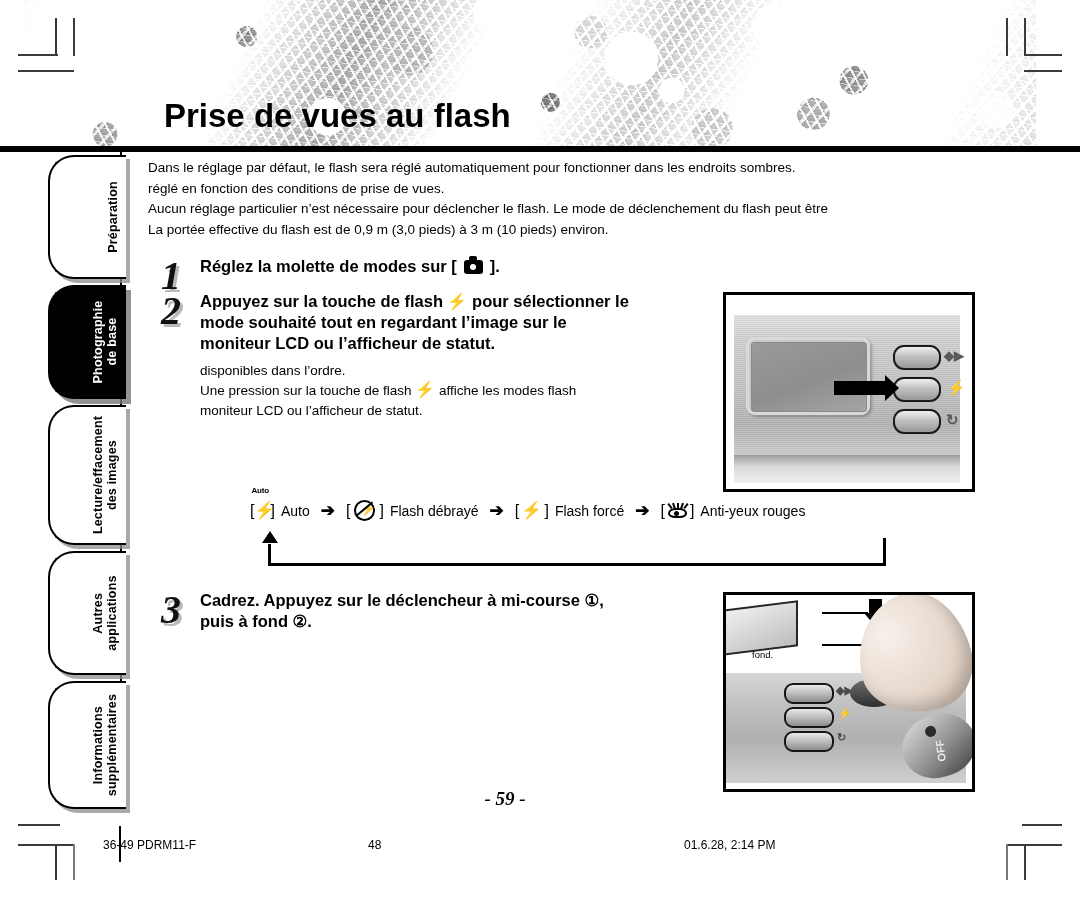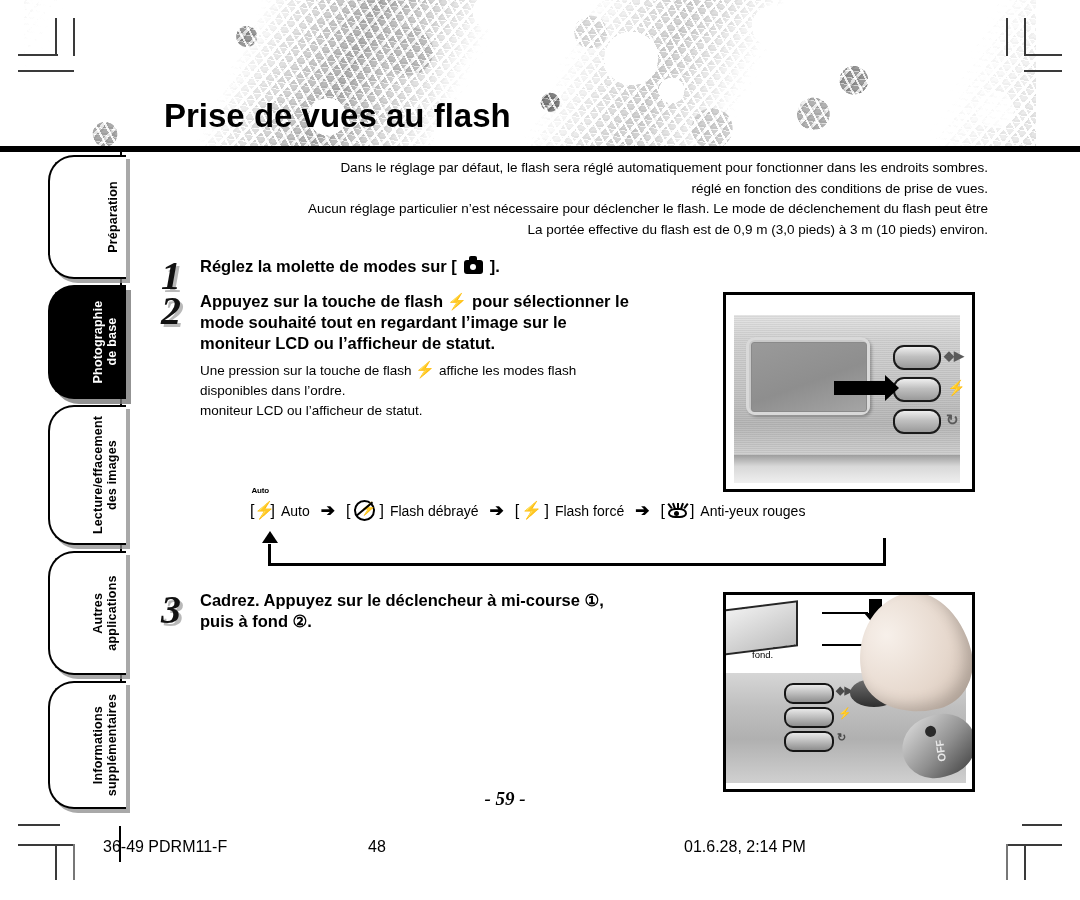--- a/index.html
+++ b/index.html
@@ -92,21 +92,21 @@
     font-size:12.5px;font-weight:bold;line-height:1.15;
     white-space:pre-line;
     letter-spacing:.2px;
   }
   .tab.active{background:#000;border-color:#000;box-shadow:5px 5px 0 rgba(120,120,120,.8);}
   .tab.active .lbl{color:#fff;}
 
   
   .content{position:absolute;left:148px;top:158px;width:840px;}
   .intro{font-size:13.5px;line-height:1.52;}
-  .intro div{white-space:nowrap;text-align:right;}
+  .intro div{white-space:nowrap;}
 
   .step{position:relative;margin-top:4px;}
   .num{
     position:absolute;left:0;top:0;
     width:46px;text-align:center;
     font-family:"Liberation Serif", serif;
     font-style:italic;font-weight:bold;
     font-size:40px;line-height:1;
     color:#111;
     text-shadow:3px 3px 0 #b9b9b9;
@@ -252,21 +252,21 @@
     position:absolute;left:-4px;top:10px;width:72px;height:42px;
     background:linear-gradient(160deg,#f0f0f0,#bdbdbd);
     border:2px solid #262626;transform:skewY(-7deg);
   }
 
   
   .pageno{
     position:absolute;left:0;top:788px;width:1010px;text-align:center;
     font-family:"Liberation Serif", serif;font-style:italic;font-weight:bold;font-size:19px;
   }
-  .footer{position:absolute;left:0;top:838px;width:1080px;height:24px;font-size:16px;}
+  .footer{position:absolute;left:0;top:838px;width:1080px;height:24px;font-size:12px;}
   .footer .f-left{position:absolute;left:103px;top:0;}
   .footer .f-mid{position:absolute;left:368px;top:0;}
   .footer .f-right{position:absolute;left:684px;top:0;}
   .footer-bar{position:absolute;left:119px;top:826px;width:2px;height:36px;background:#000;}
 </style>
 </head>
 <body>
 
 <div class="page">
 
@@ -344,26 +344,26 @@
         <div class="step-head">
           <div style="white-space:nowrap;">
             <span>Appuyez sur la touche de flash</span>
             <span class="bolt">⚡</span>
             <span>pour sélectionner le</span>
           </div>
           <div style="white-space:nowrap;">mode souhaité tout en regardant l’image sur le</div>
           <div style="white-space:nowrap;">moniteur LCD ou l’afficheur de statut.</div>
         </div>
         <div class="step-sub">
+          <div>disponibles dans l’ordre.</div>
           <div>
             <span>Une pression sur la touche de flash</span>
             <span class="bolt">⚡</span>
             <span>affiche les modes flash</span>
           </div>
-          <div>disponibles dans l’ordre.</div>
           <div>moniteur LCD ou l’afficheur de statut.</div>
         </div>
       </div>
     </div>
 
   </div>
 
   <div class="chain">
     <span class="item">
       <span class="brk">[</span>

